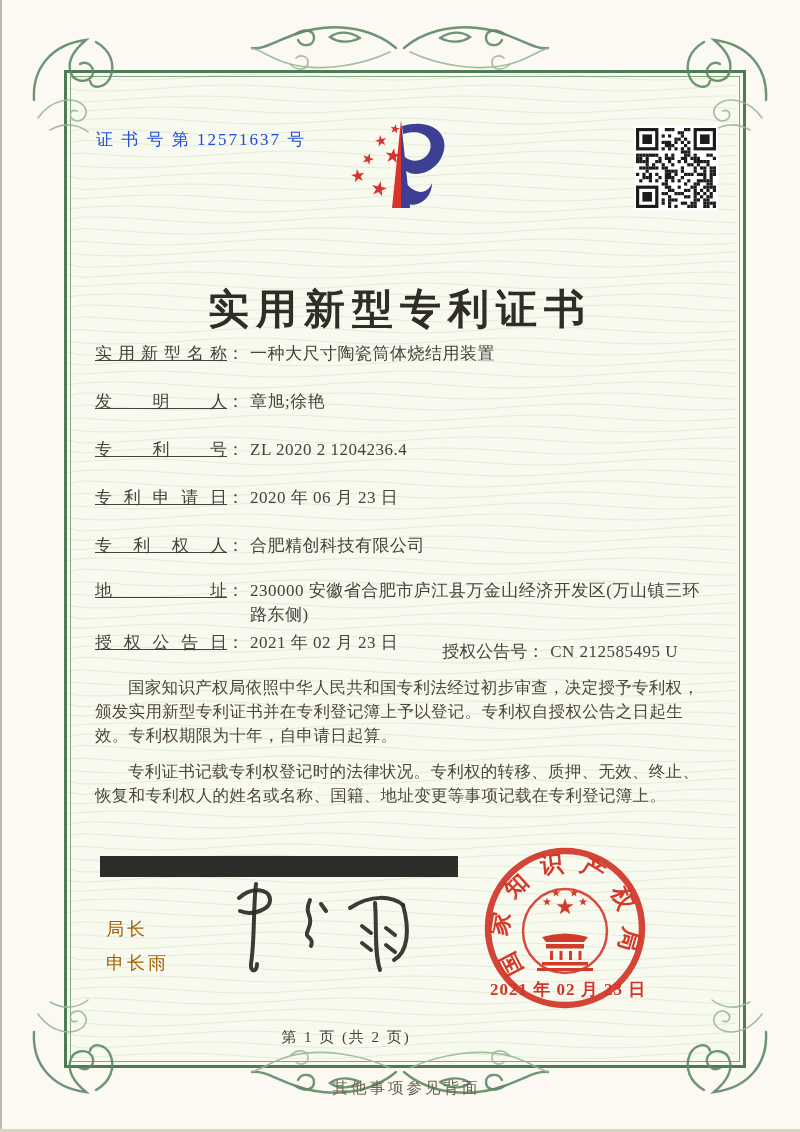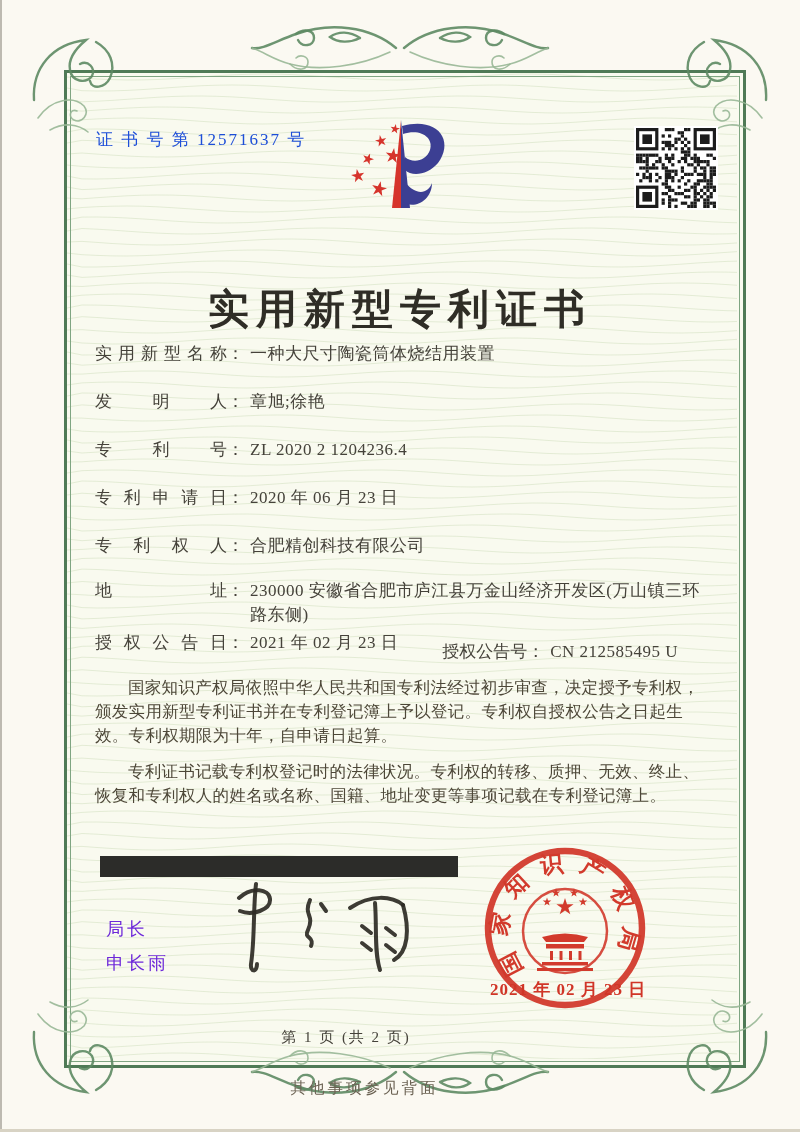--- a/index.html
+++ b/index.html
@@ -23,41 +23,41 @@
   .cert-no{position:absolute;left:96px;top:128px;font-size:17px;letter-spacing:2px;color:#1d4ed8;}
 
   .logo{position:absolute;left:342px;top:114px;width:130px;height:105px;}
   .qr{position:absolute;left:634px;top:126px;width:80px;height:80px;background:#fff;padding:2px;}
 
   .title{position:absolute;left:0;top:238px;width:800px;text-align:center;
     font-size:41px;font-weight:bold;letter-spacing:7px;color:#2f2d26;margin-top:44px;}
 
   .fields{position:absolute;left:95px;top:340px;width:616px;font-size:17px;color:#45423a;}
   .frow{position:absolute;left:0;display:flex;align-items:flex-start;line-height:24px;}
-  .flabel{display:inline-block;width:132px;text-align:justify;text-align-last:justify;flex:0 0 132px;}
+  .flabel{display:inline-block;width:132px;text-align:justify;text-align-last:justify;flex:0 0 132px;text-decoration:underline;}
   .fcolon{flex:0 0 auto;}
   .fvalue{margin-left:6px;max-width:456px;letter-spacing:.5px;}
   .fpair2{margin-left:44px;display:flex;margin-top:9px;}
 
   .paras{position:absolute;left:95px;top:664px;width:614px;font-size:16.5px;line-height:24px;color:#4d4738;}
   .paras p{margin:12px 0 2px 0;text-indent:2em;letter-spacing:.3px;}
 
   .redaction{position:absolute;left:100px;top:856px;width:358px;height:21px;background:#2c2c29;}
 
-  .director{position:absolute;left:106px;top:912px;font-size:18px;color:#6d28d9;letter-spacing:3px;line-height:34px;}
+  .director{position:absolute;left:106px;top:912px;font-size:18px;color:#a16207;letter-spacing:3px;line-height:34px;}
   .signature{position:absolute;left:226px;top:876px;width:200px;height:108px;}
 
   .seal{position:absolute;left:480px;top:843px;width:170px;height:170px;}
   .seal-date{position:absolute;left:468px;top:978px;width:200px;text-align:center;
     font-size:17px;font-weight:bold;color:#d03527;letter-spacing:1px;}
 
   .page-indicator{position:absolute;left:0;top:1028px;width:692px;text-align:center;
     font-size:15px;color:#45423a;letter-spacing:2px;}
   .back-note{position:absolute;left:0;top:1078px;width:729px;text-align:center;
-    font-size:15.5px;color:#6b6253;letter-spacing:3px;}
+    font-size:15.5px;color:#6b6253;letter-spacing:3px;padding-left:42px;}
 
   .ornament{position:absolute;pointer-events:none;}
 </style>
 </head>
 <body>
 
 <div class="edge-left"></div>
 <div class="edge-bottom"></div>
 
 <div class="frame">

